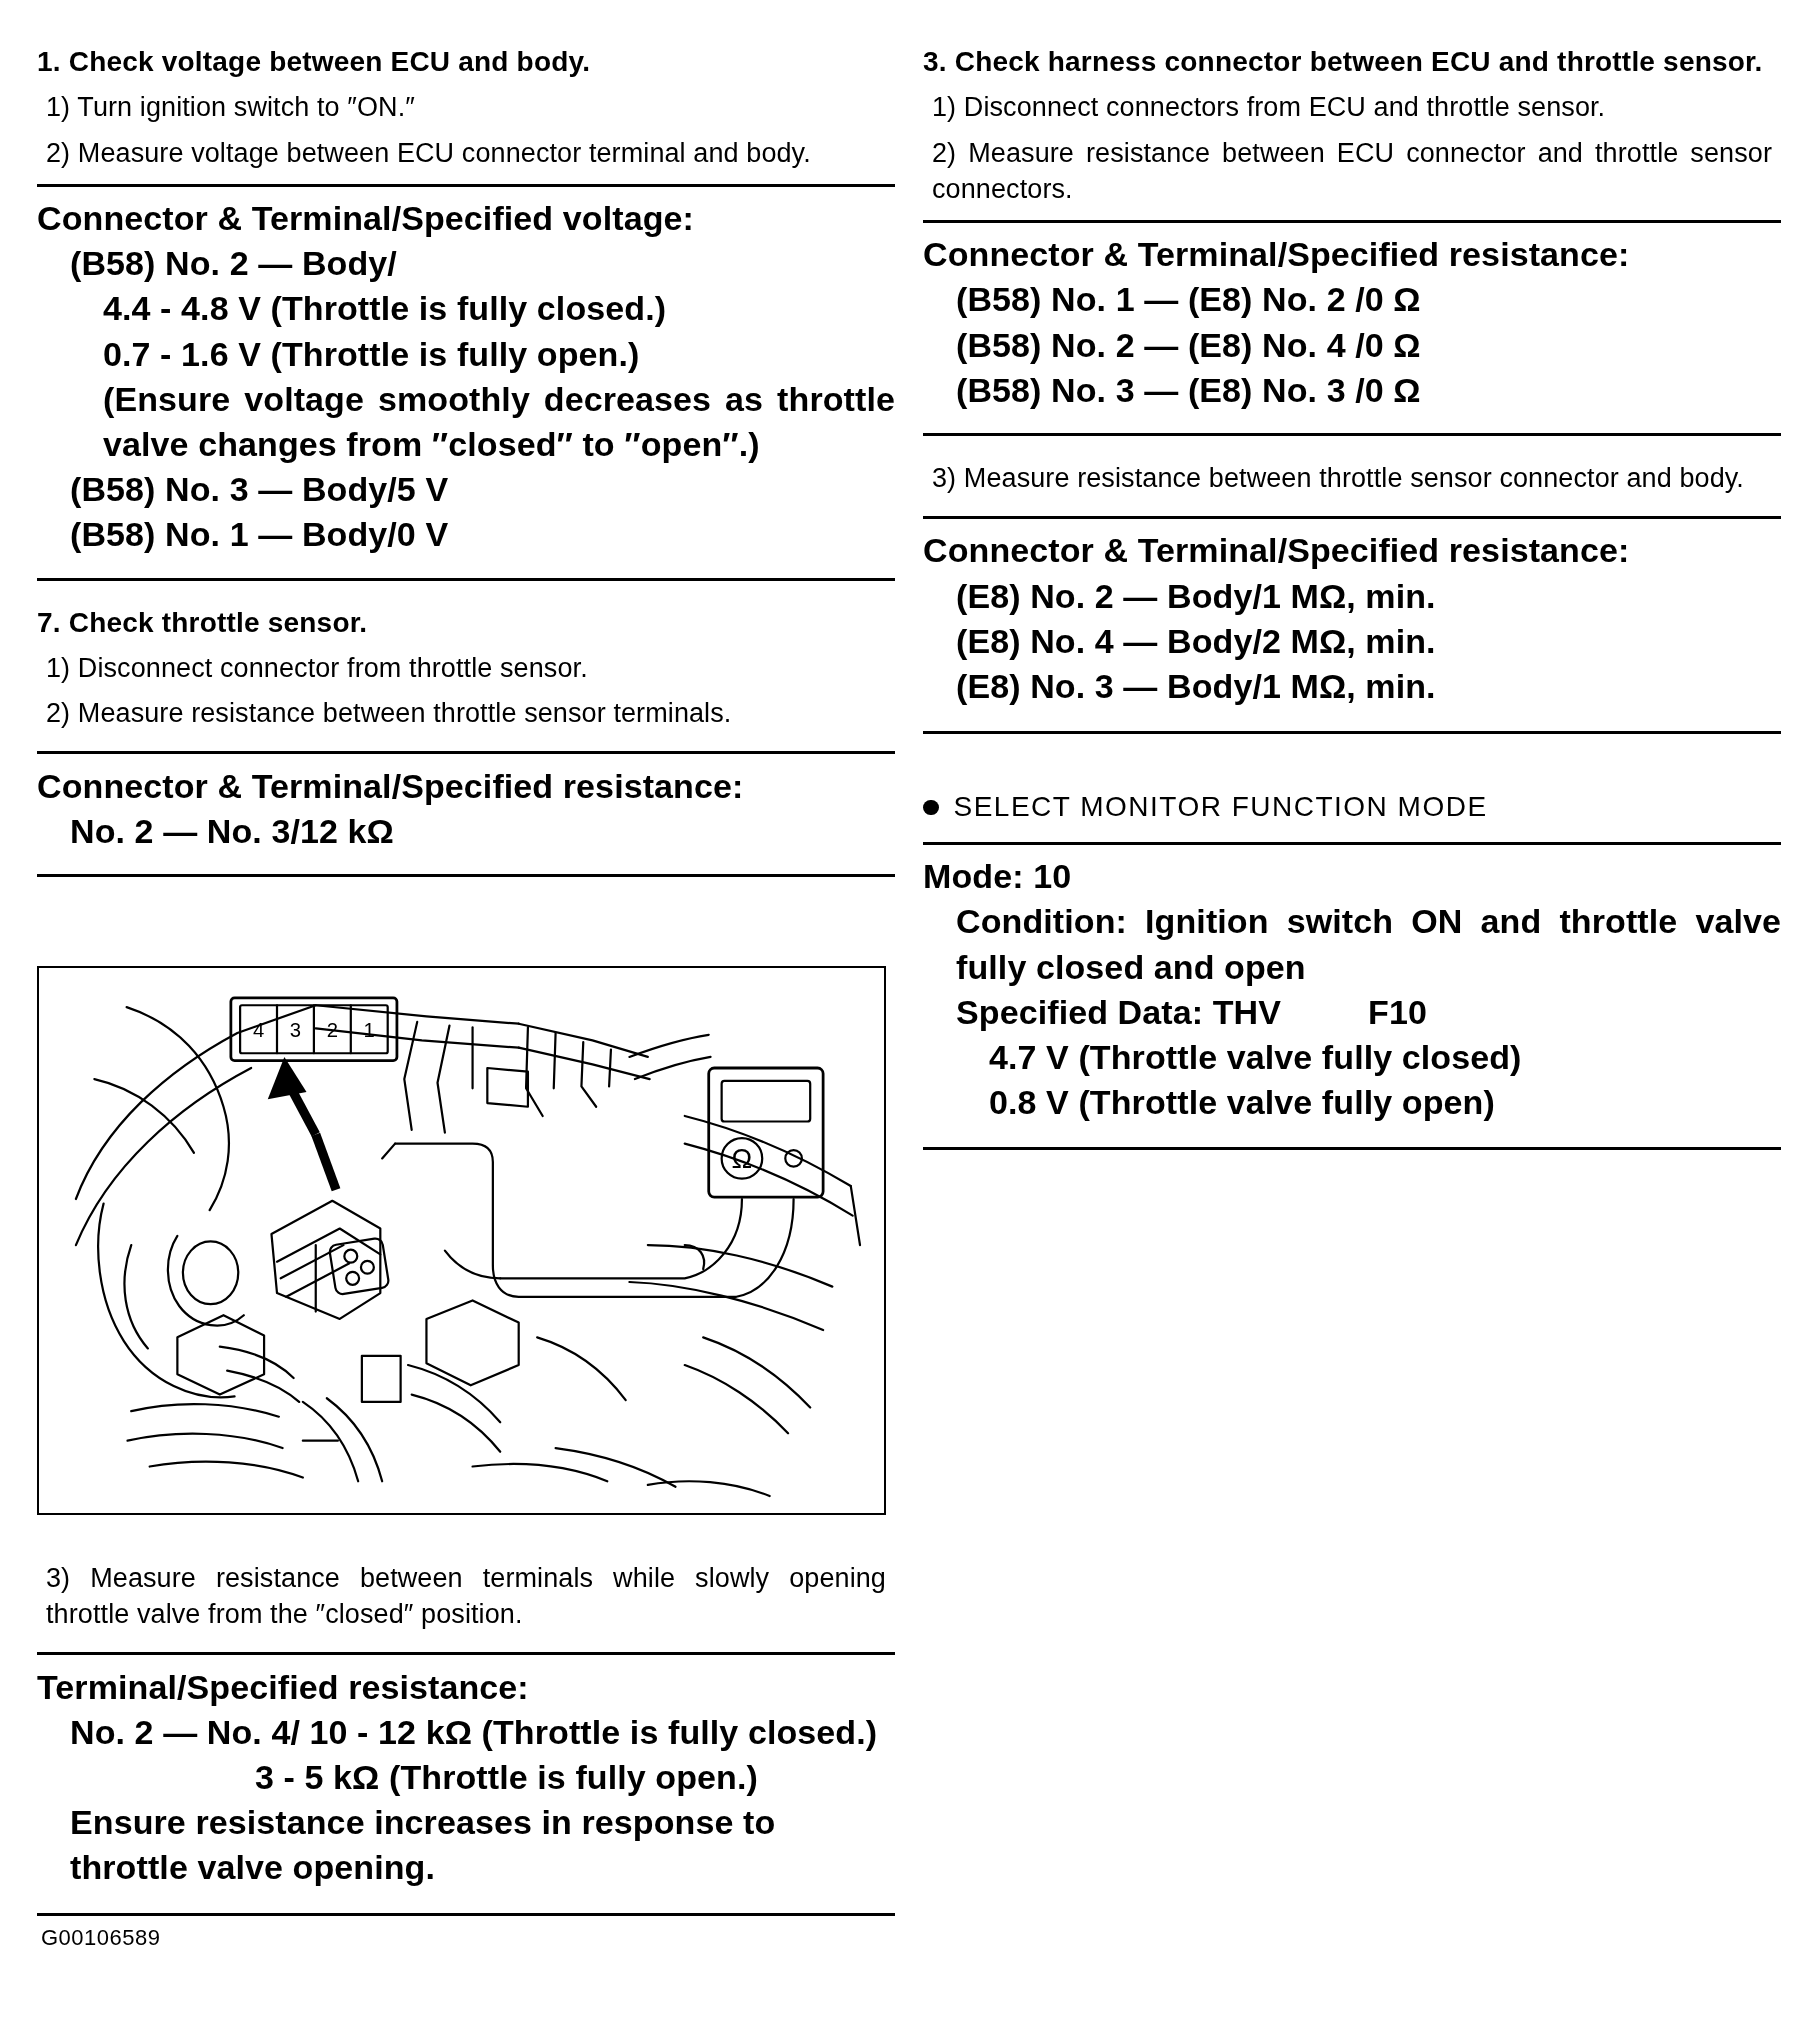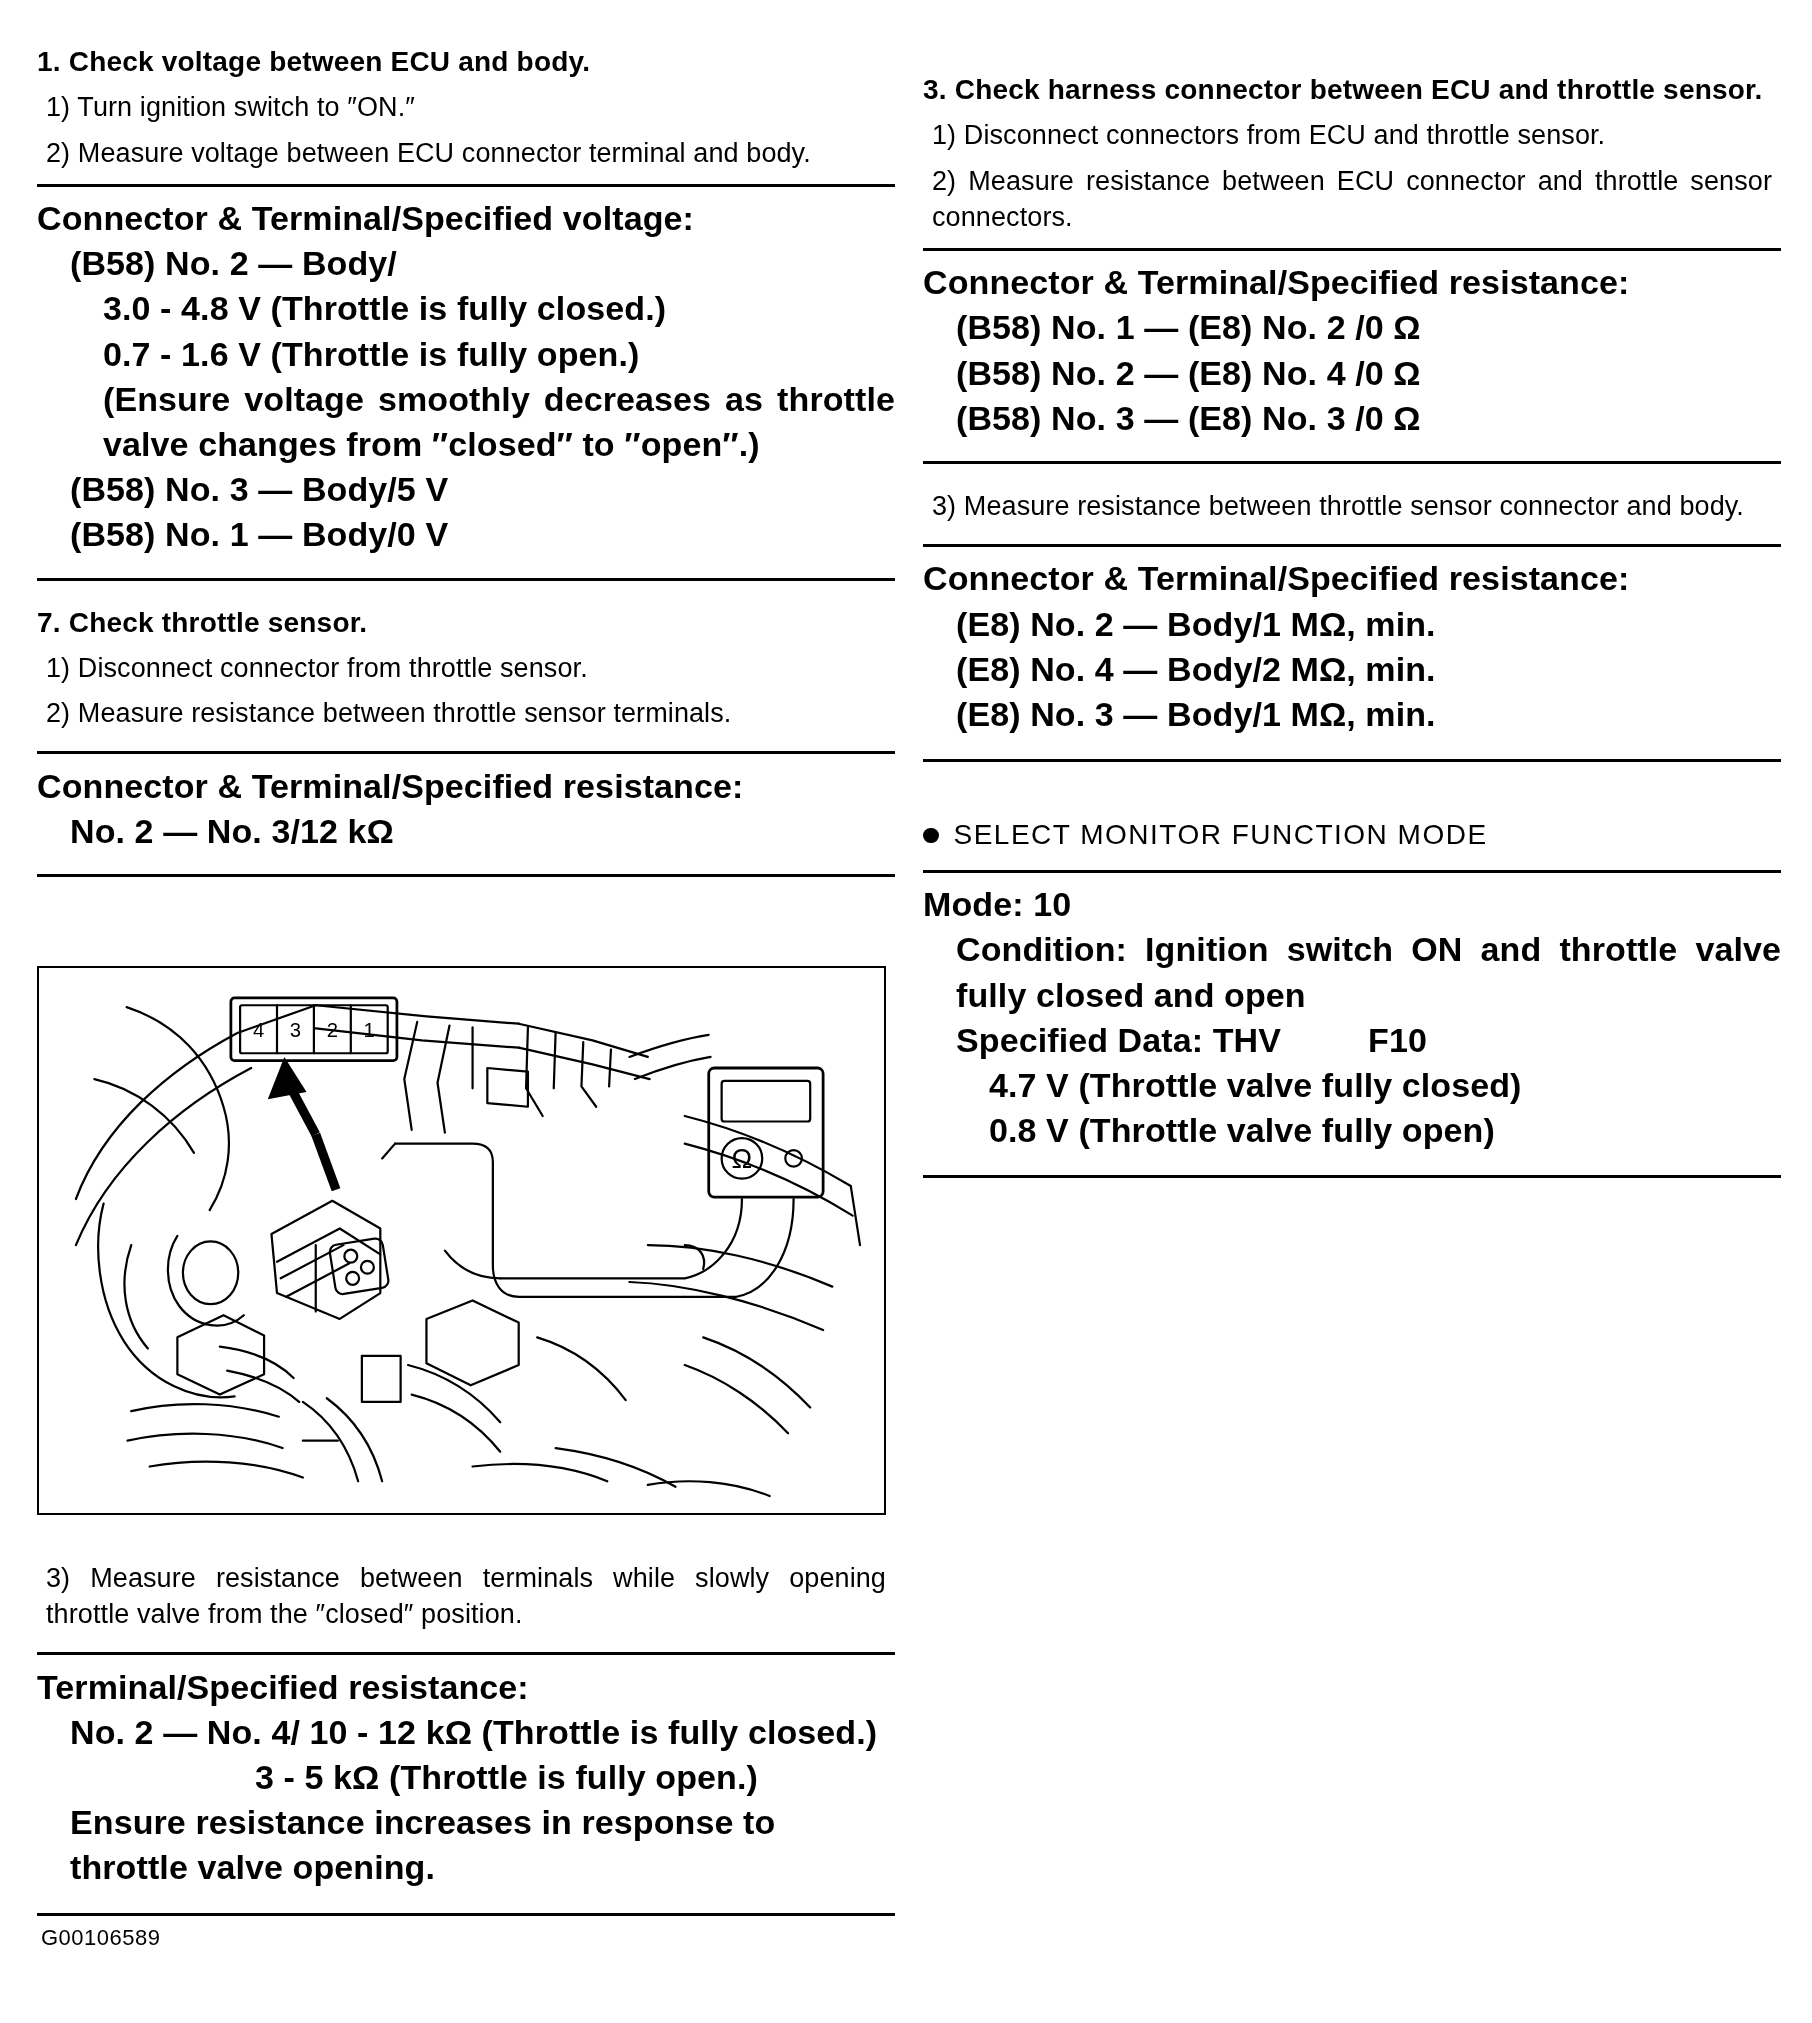--- a/index.html
+++ b/index.html
@@ -32,21 +32,20 @@
   .heading {
     font-size: 28px;
     font-weight: bold;
     line-height: 1.30;
     letter-spacing: 0.2px;
     margin: 0 0 5.5px 0;
   }
   .heading.justified {
     text-align: justify;
     text-align-last: left;
-    margin-top: 28px;
   }
   .para {
     font-size: 27px;
     font-weight: normal;
     line-height: 1.34;
     margin: 9px;
     letter-spacing: 0.1px;
   }
   .para.justified {
     text-align: justify;
@@ -127,21 +126,21 @@
     <div class="heading">1. Check voltage between ECU and body.</div>
 
     <div class="para">1) Turn ignition switch to ″ON.″</div>
     <div class="para justified">2) Measure voltage between ECU connector terminal and body.</div>
 
     <hr class="rule">
 
     <div class="spec">
       <span class="spec-title">Connector &amp; Terminal/Specified voltage:</span>
       <span class="ind1">(B58) No. 2 — Body/</span>
-      <span class="ind2">3.0 - 4.8 V (Throttle is fully closed.)</span>
+      <span class="ind2">4.4 - 4.8 V (Throttle is fully closed.)</span>
       <span class="ind2">0.7 - 1.6 V (Throttle is fully open.)</span>
       <span class="ind2" style="text-align:justify;text-align-last:left;">(Ensure voltage smoothly decreases as throttle valve changes from ″closed″ to ″open″.)</span>
       <span class="ind1">(B58) No. 3 — Body/5 V</span>
       <span class="ind1">(B58) No. 1 — Body/0 V</span>
     </div>
 
     <hr class="rule" style="margin-top:20px;margin-bottom:24px;">
 
     <div class="heading">7. Check throttle sensor.</div>
     <div class="para">1) Disconnect connector from throttle sensor.</div>

